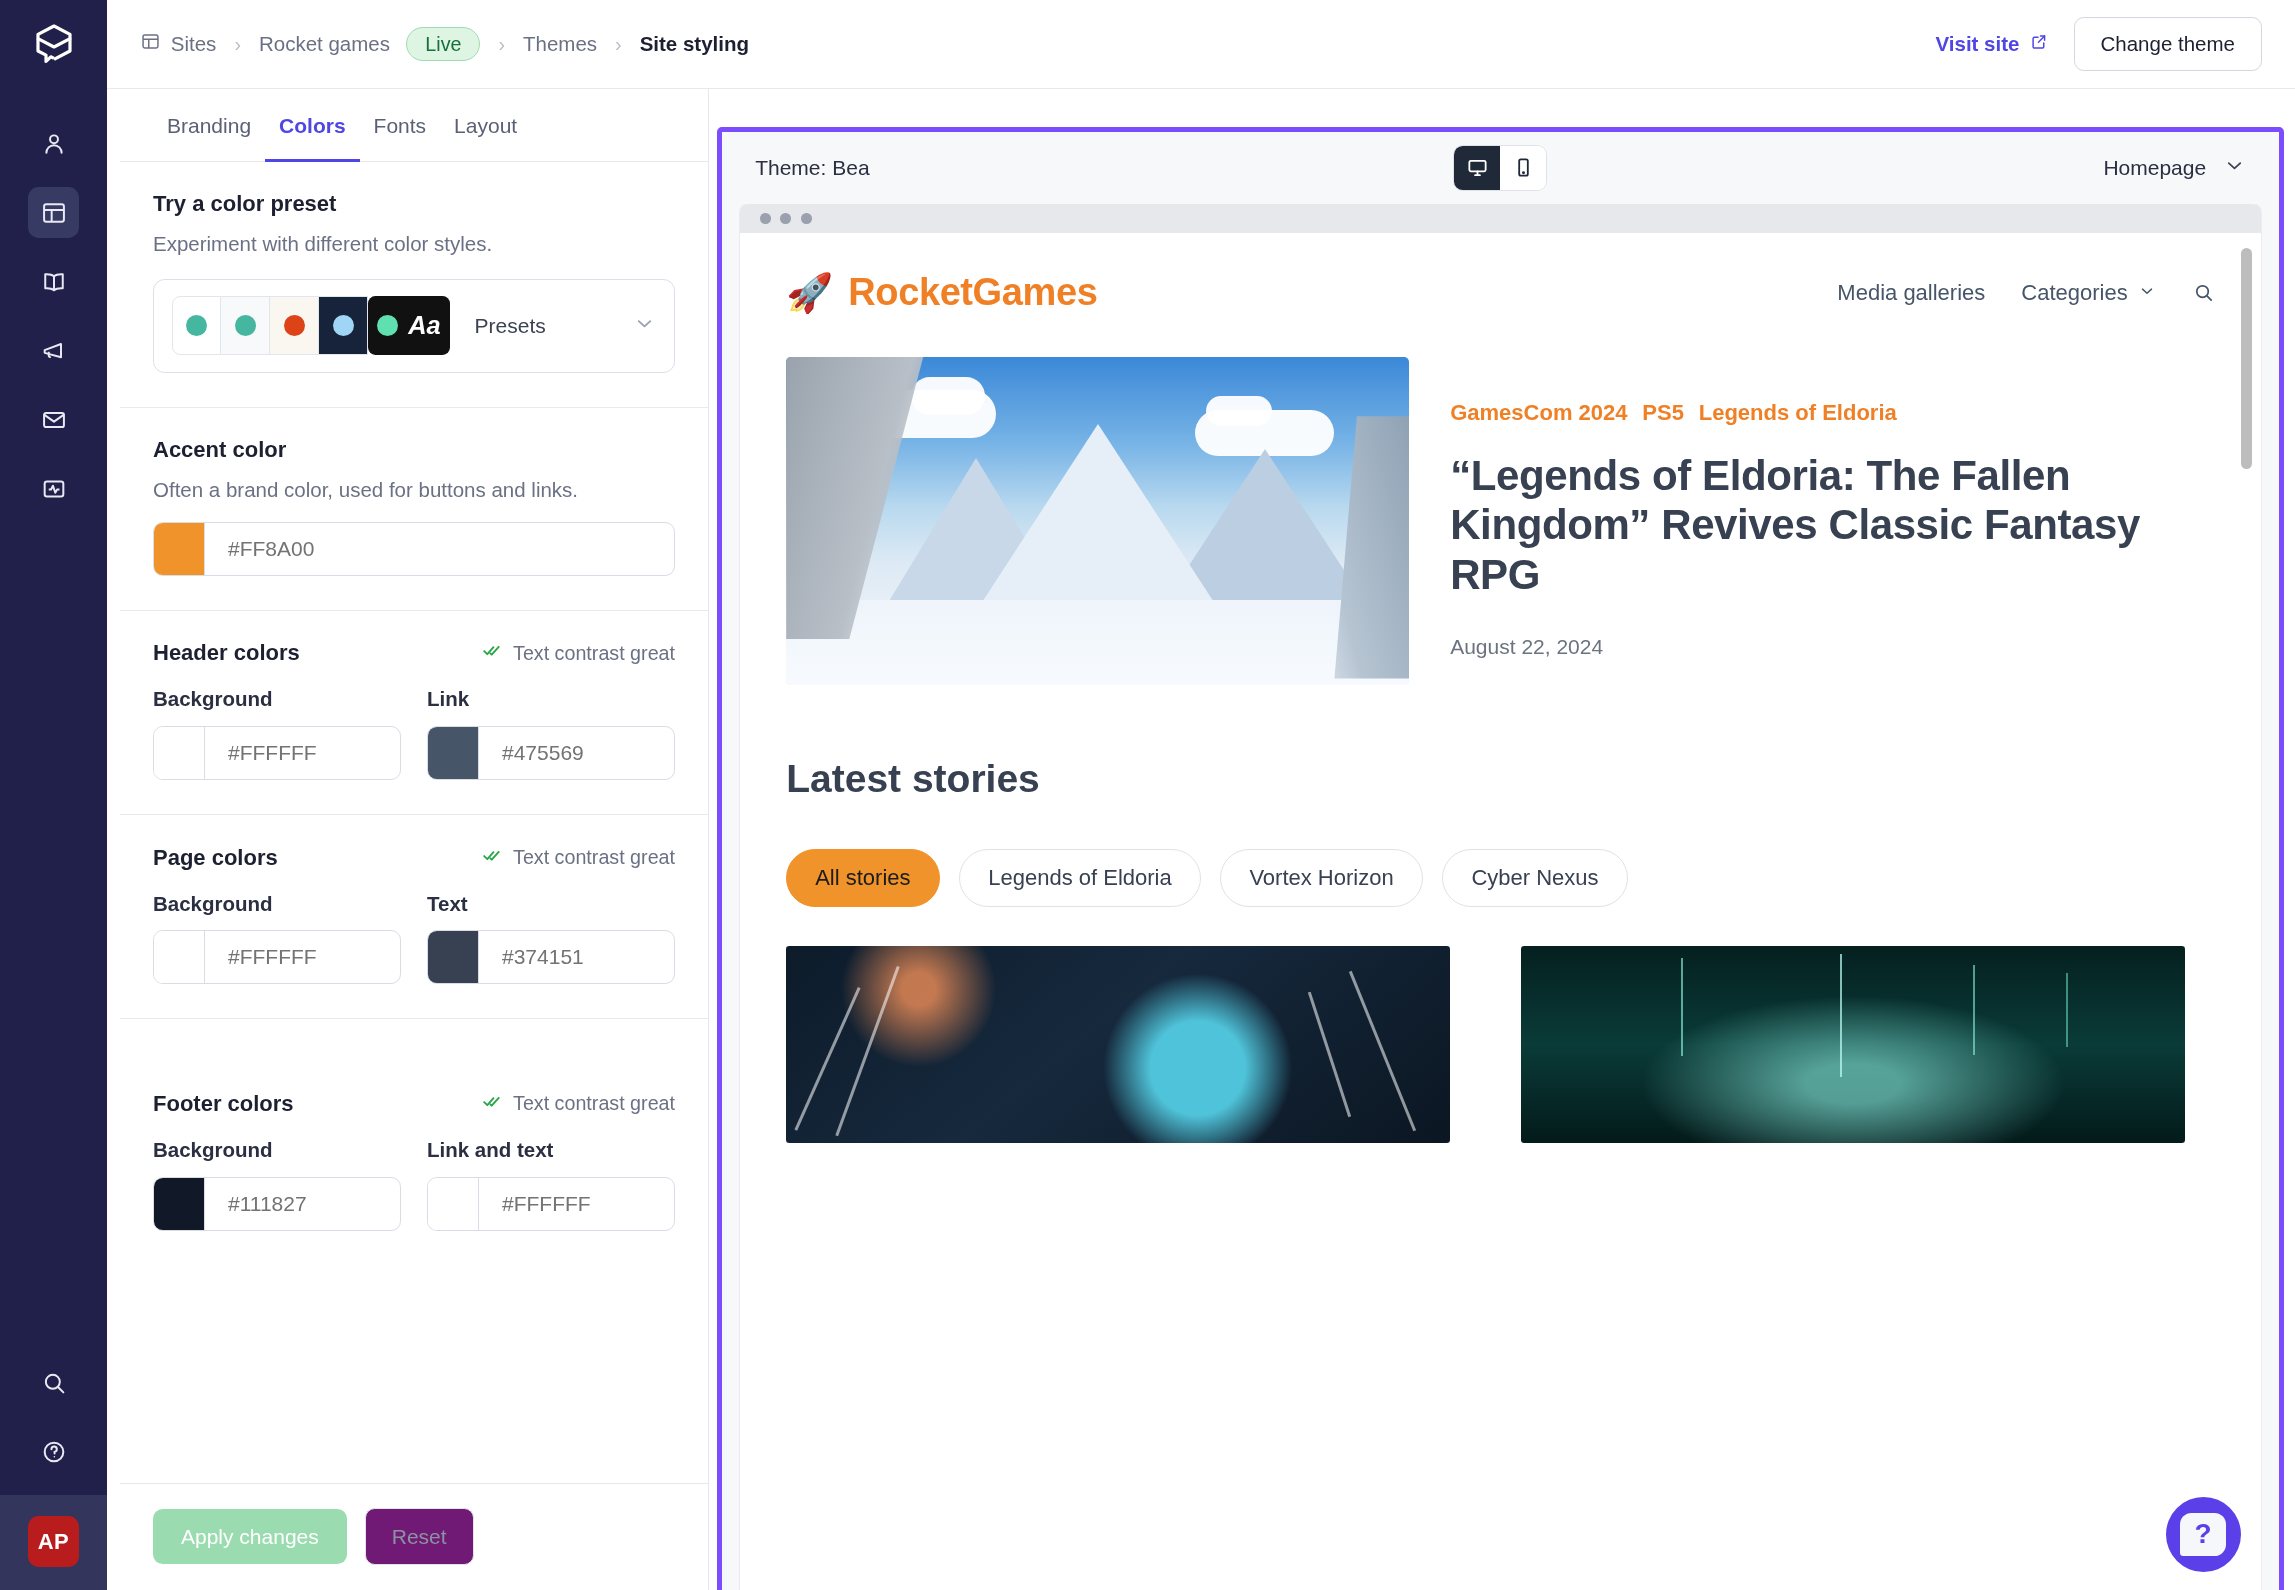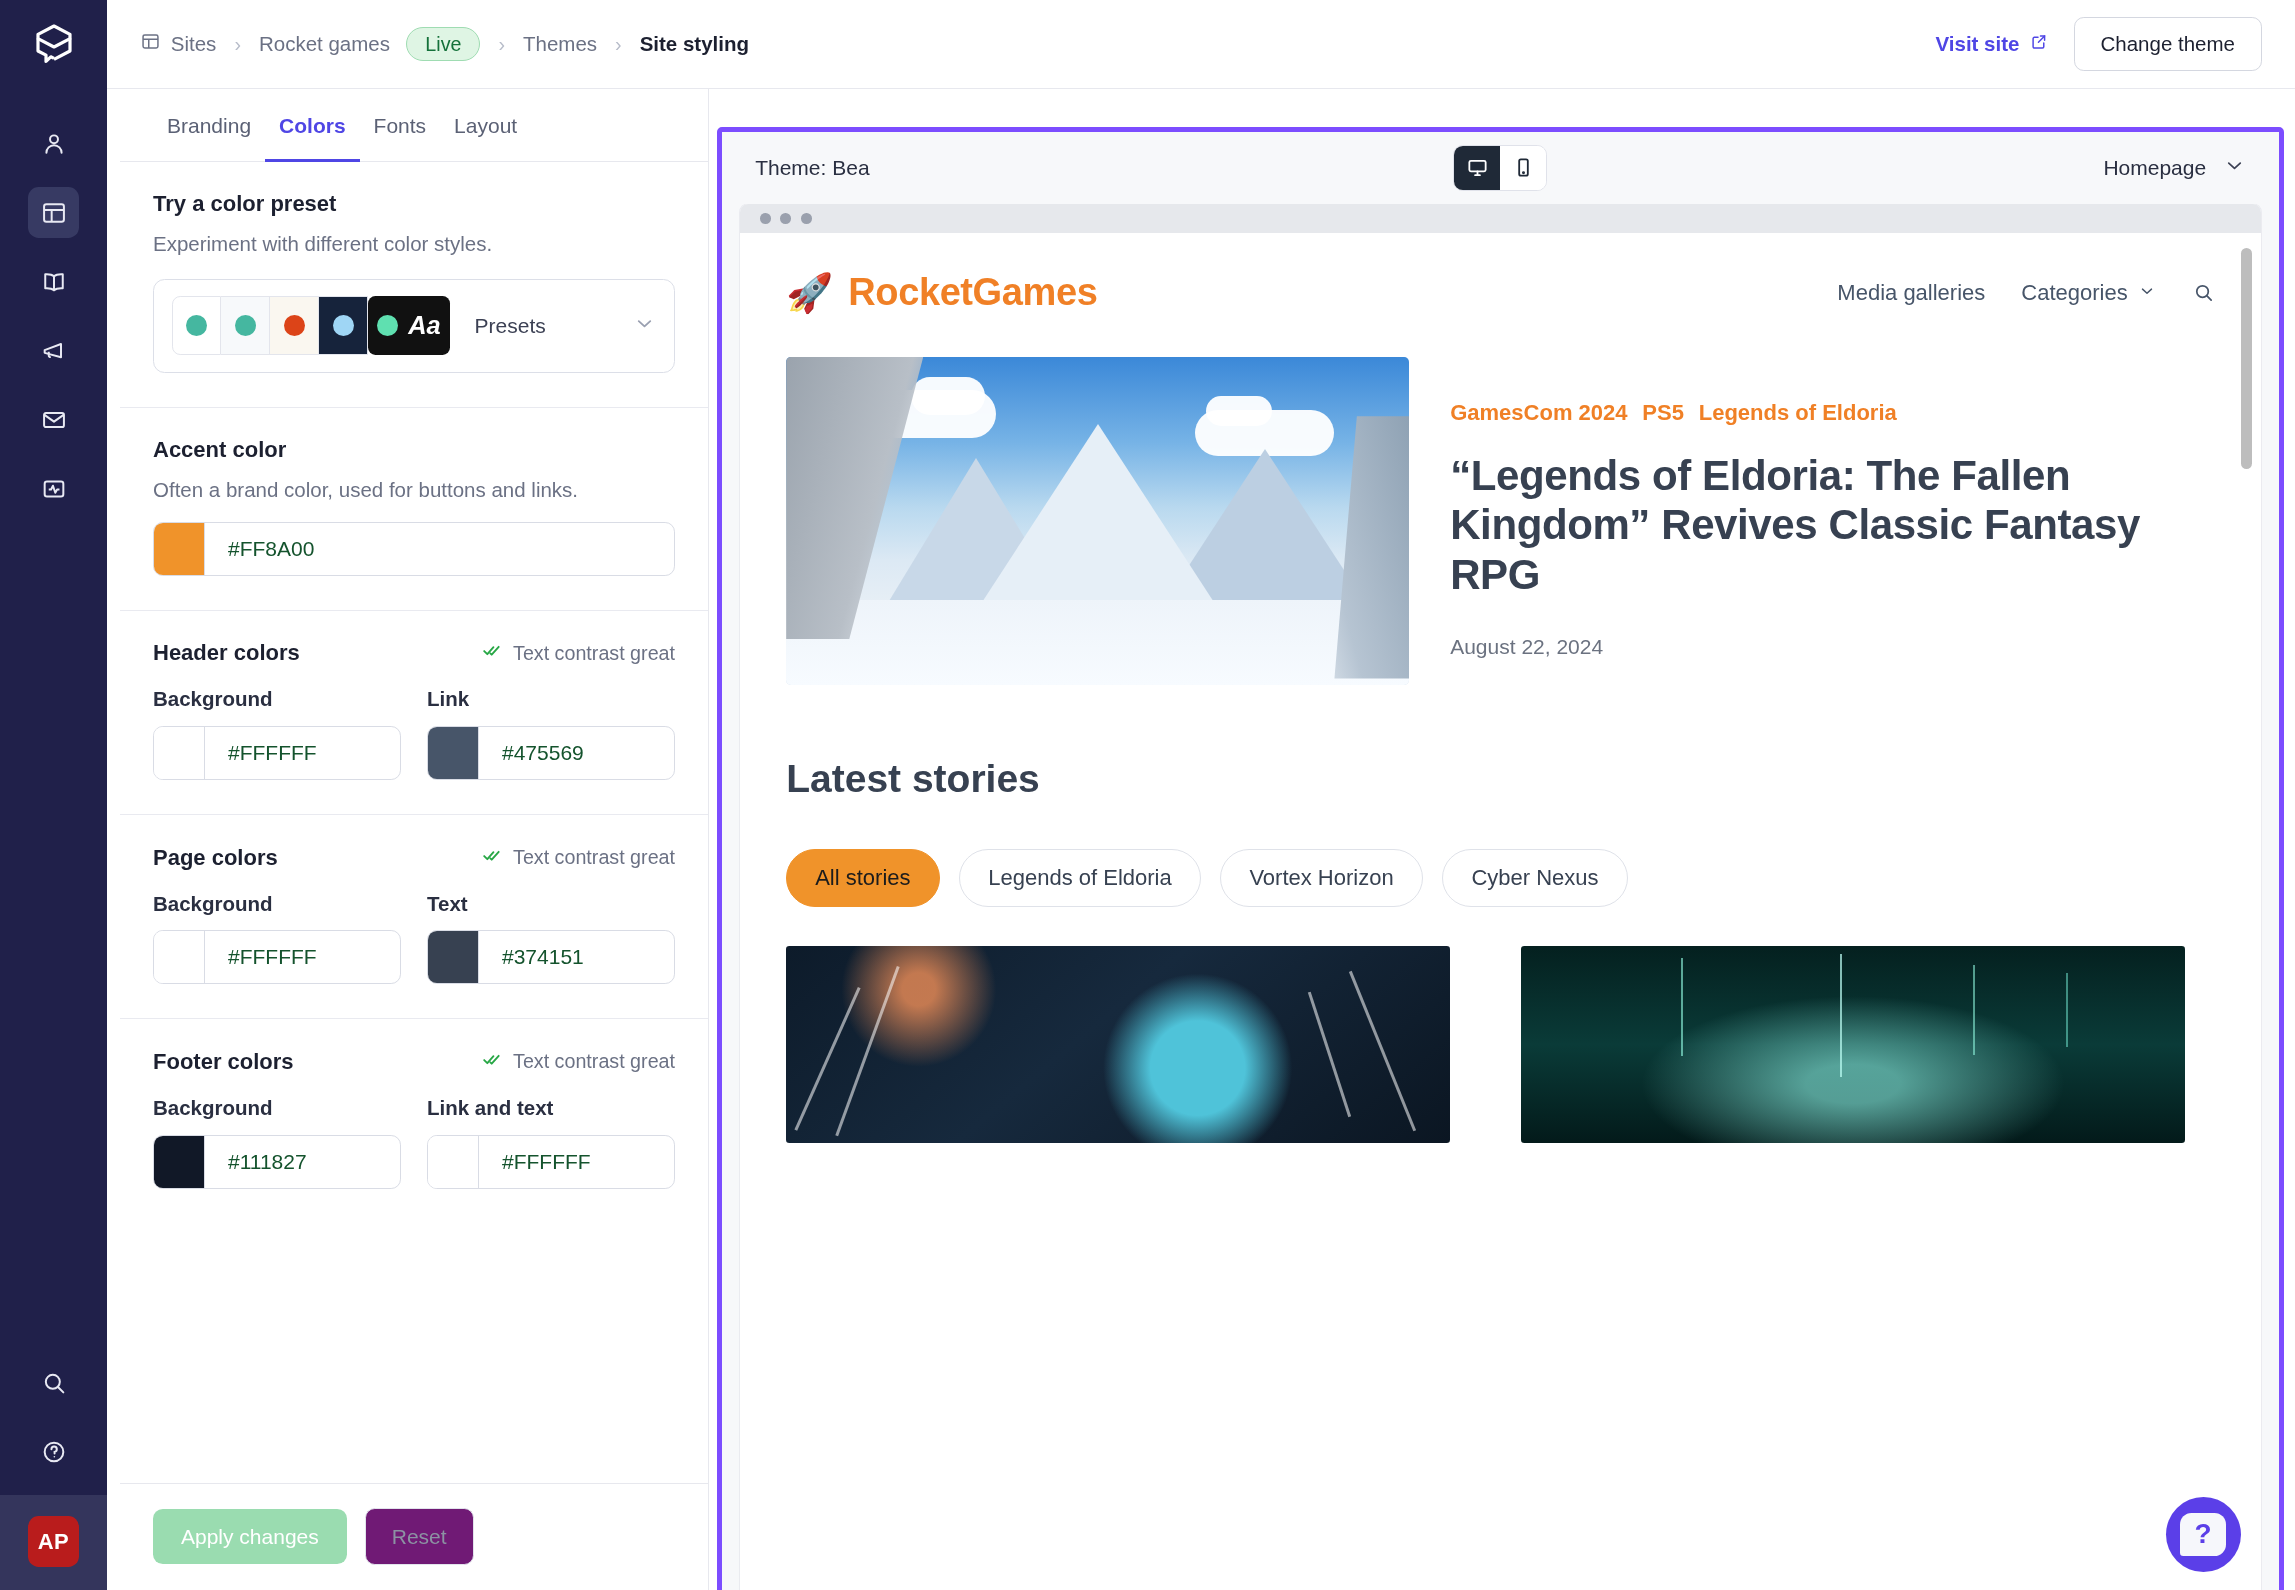--- a/index.html
+++ b/index.html
@@ -86,21 +86,21 @@
   }
   .tabs { display: flex; gap: 0; padding: 0 33px; border-bottom: 0.8px solid #e7e8ee; flex: none; }
   .tab {
     padding: 24.6px 14px 21px 14px; font-size: 21px; color: #5b6175;
     border-bottom: 3.3px solid transparent; margin-bottom: -0.8px;
   }
   .tab.active { color: #4f46e5; font-weight: bold; border-bottom-color: #4f46e5; }
 
   .panel-scroll { flex: 1; overflow: hidden; }
   .section { padding: 29.5px 33px 34px 33px; border-bottom: 0.8px solid #e9eaf0; }
-  .section:last-child { border-bottom: none; }
+  .section:last-child { border-bottom: none; margin-top: 42px; }
   .sec-title { font-size: 22px; font-weight: bold; color: #1c2030; }
   .sec-sub { font-size: 20.5px; color: #6b7184; margin-top: 14.8px; }
 
   .preset-box {
     margin-top: 23px; border: 0.8px solid #dcdfe8; border-radius: 11.5px;
     padding: 16.4px 18px; display: flex; align-items: center; gap: 0;
   }
   .swatches { display: flex; align-items: stretch; height: 59px; font-style: italic; }
   .sw {
     width: 49px; display: flex; align-items: center; justify-content: center;
@@ -112,21 +112,21 @@
     width: 82px; border: none; border-radius: 7.4px; gap: 9.8px;
     color: #fff; font-size: 25.4px; font-weight: bold;
   }
   .presets-label {
     margin-left: 24.6px; font-size: 21px; color: #3c4154;
     display: flex; align-items: center; gap: 44px; flex: 1;
   }
 
   .color-field { display: flex; align-items: stretch; margin-top: 19.7px; border: 0.8px solid #d9dce5; border-radius: 9.8px; overflow: hidden; height: 54px; }
   .color-chip { width: 51px; flex: none; border-right: 0.8px solid #d9dce5; }
-  .color-val { flex: 1; display: flex; align-items: center; padding-left: 23px; font-size: 21px; color: #14532d; }
+  .color-val { flex: 1; display: flex; align-items: center; padding-left: 23px; font-size: 21px; color: #737373; }
 
   .row-head { display: flex; align-items: center; justify-content: space-between; }
   .contrast { display: flex; align-items: center; gap: 9.8px; font-size: 19.7px; color: #6b7184; }
   .two-col { display: flex; gap: 26px; }
   .col { flex: 1; min-width: 0; }
   .field-label { font-size: 20.5px; font-weight: bold; color: #2a2f41; margin-top: 21px; }
   .col .color-field { margin-top: 14.8px; }
 
   .panel-foot {
     flex: none; border-top: 0.8px solid #e7e8ee;

